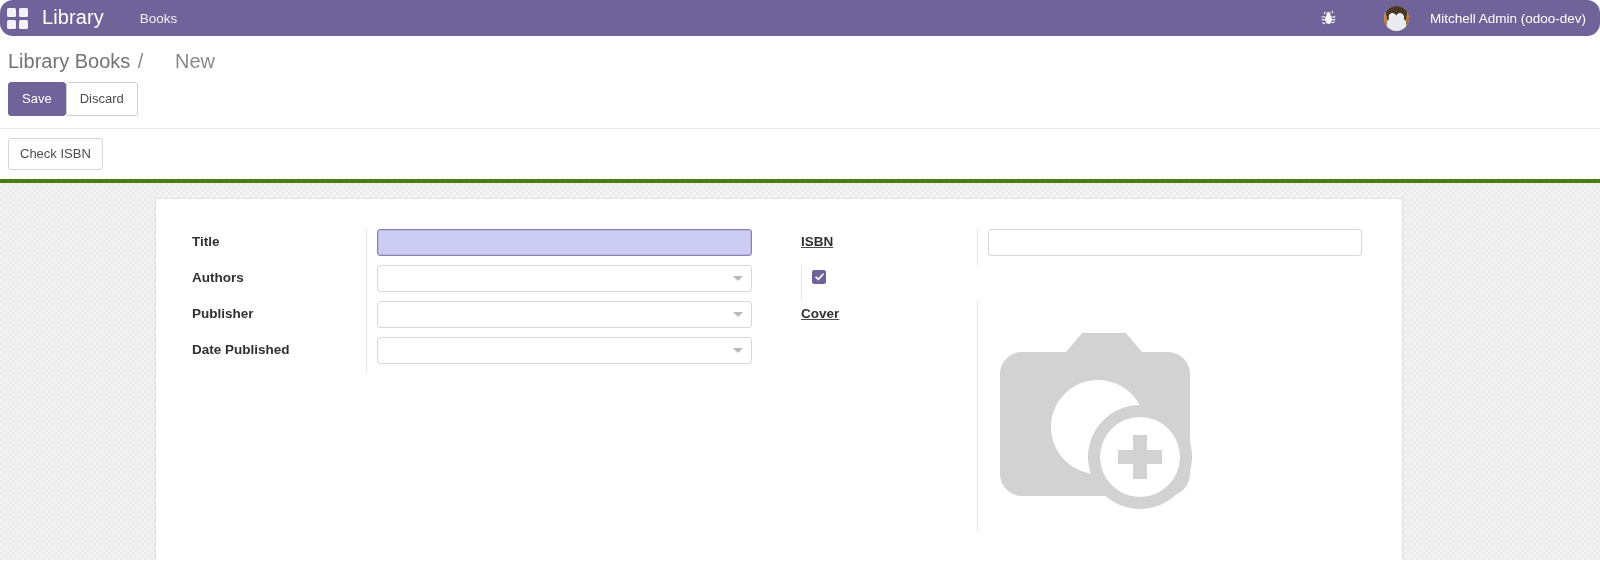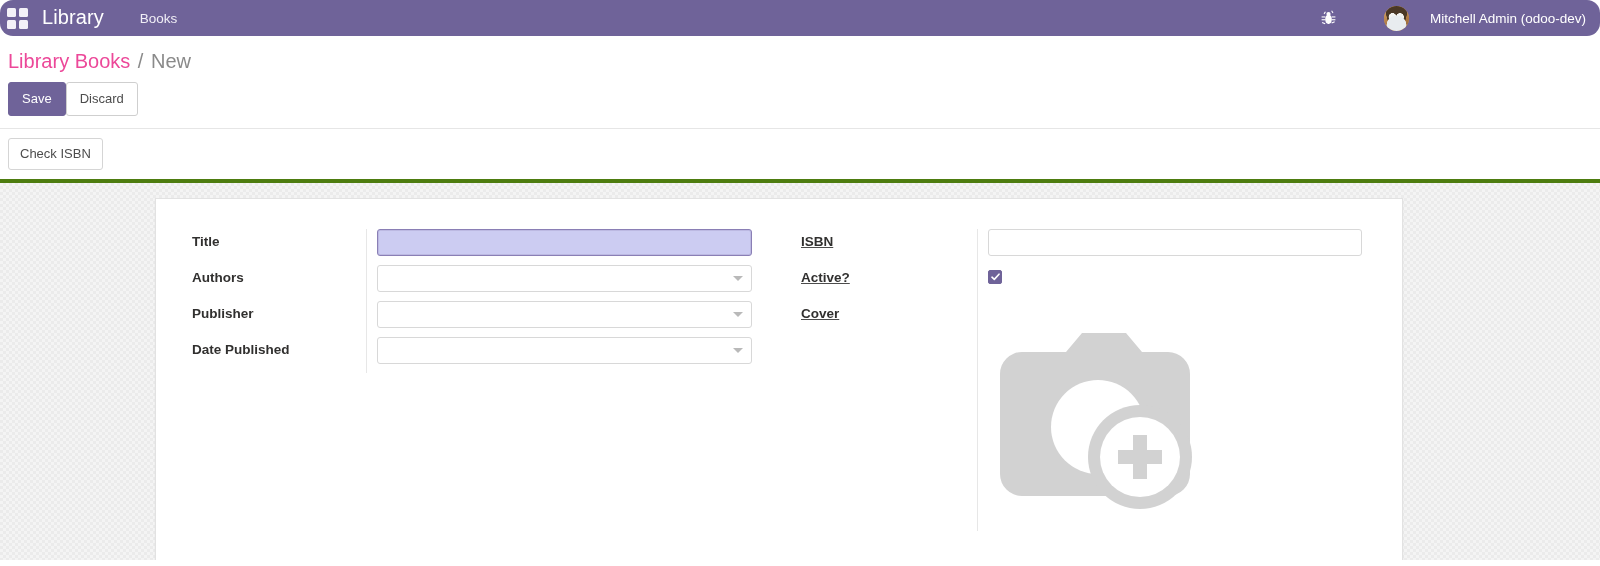--- a/index.html
+++ b/index.html
@@ -106,23 +106,23 @@
     padding: 13px 0 0 0;
     border-bottom: 1px solid #e6e6e6;
   }
   .breadcrumb {
     padding: 0 0 0 8px;
     font-size: 20px;
     font-weight: 400;
     line-height: 24px;
     white-space: nowrap;
   }
-  .breadcrumb .bc-link { color: #ec4899; cursor: pointer; }
+  .breadcrumb .bc-link { color: #737373; cursor: pointer; }
   .breadcrumb .bc-sep  { color: #8a8a8a; padding: 0 2px; }
-  .breadcrumb .bc-cur  { color: #8a8a8a; }
+  .breadcrumb .bc-cur  { color: #8a8a8a; margin-left: 24px; }
 
   .cp-buttons {
     padding: 9px 0 12px 8px;
     display: flex;
   }
   .btn {
     font-family: "Liberation Sans", sans-serif;
     font-size: 13px;
     line-height: 1;
     padding: 9px 13px 10px 13px;
@@ -377,21 +377,20 @@
       <div class="col col-right">
 
         <div class="field-row">
           <div class="field-label">ISBN</div>
           <div class="field-ctrl">
             <input class="txt-input wide" type="text" value="" style="">
           </div>
         </div>
 
         <div class="field-row">
-          <div class="field-label">Active?</div>
           <div class="field-ctrl">
             <div class="cbx">
               <svg width="9" height="8" viewBox="0 0 9 8" aria-hidden="true">
                 <path d="M1 4.2 L3.3 6.4 L8 1.2" stroke="#ffffff" stroke-width="1.6" fill="none" stroke-linecap="round" stroke-linejoin="round"></path>
               </svg>
             </div>
           </div>
         </div>
 
         <div class="field-row" style="height:auto">

